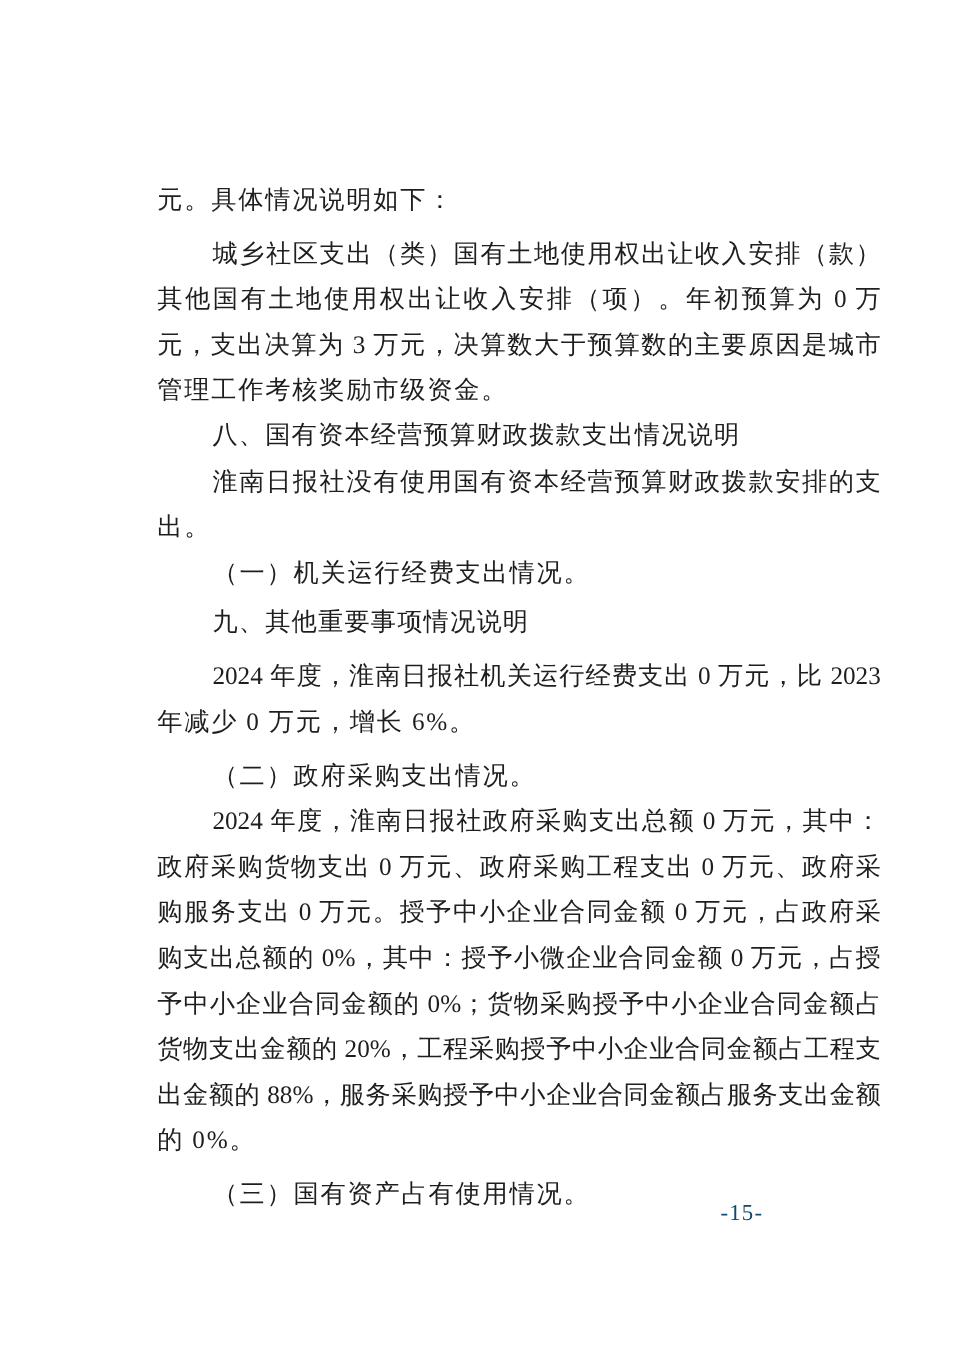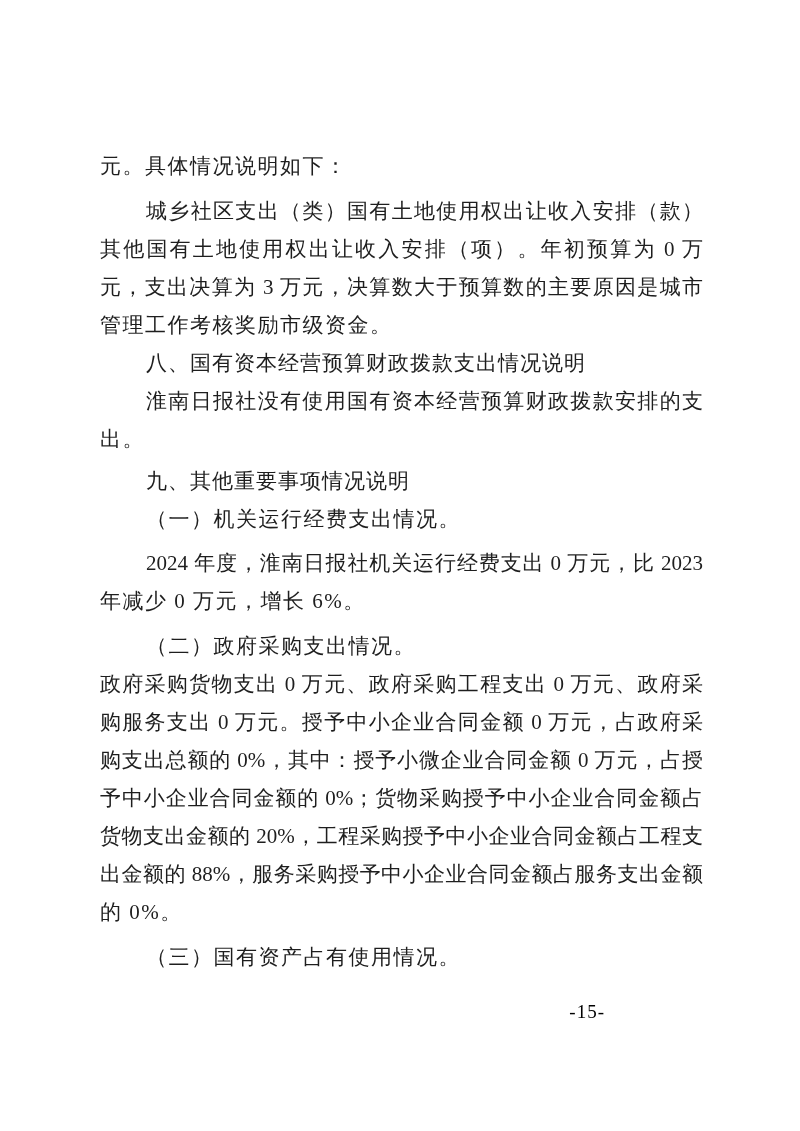--- a/index.html
+++ b/index.html
@@ -8,20 +8,21 @@
     background: #ffffff;
   }
   .page {
     position: relative;
     width: 708px;
     height: 1131px;
     background: #ffffff;
     overflow: hidden;
     font-family: "Liberation Serif", "DejaVu Serif", serif;
     color: #1e1e1e;
+    margin-left: 31px;
   }
   .content {
     position: absolute;
     left: 100px;
     top: 147px;
     width: 603px;
   }
   .ln {
     height: 38px;
     line-height: 38px;
@@ -48,21 +49,21 @@
   .mt6 { margin-top: 6px; }
   .mt4 { margin-top: 4px; }
   .page-number {
     position: absolute;
     top: 1000px;
     right: 103px;
     font-size: 19px;
     line-height: 24px;
     letter-spacing: 1px;
     font-family: "Liberation Serif", "DejaVu Serif", serif;
-    color: #000000;
+    color: #0c4a6e;
   }
 </style>
 </head>
 <body>
 
 <div class="page">
   <div class="content">
 
     <div class="ln">元。具体情况说明如下：</div>
 
@@ -73,30 +74,31 @@
     <div class="ln fill">元，支出决算为 3 万元，决算数大于预算数的主要原因是城市</div>
 
     <div class="ln">管理工作考核奖励市级资金。</div>
 
     <div class="ln indent hei">八、国有资本经营预算财政拨款支出情况说明</div>
 
     <div class="ln fill indent">淮南日报社没有使用国有资本经营预算财政拨款安排的支</div>
 
     <div class="ln">出。</div>
 
+    <div class="ln indent bold-serif">（一）机关运行经费支出情况。</div>
+
     <div class="ln indent hei mt4">九、其他重要事项情况说明</div>
-
-    <div class="ln indent bold-serif">（一）机关运行经费支出情况。</div>
 
     <div class="ln fill indent mt6">2024 年度，淮南日报社机关运行经费支出 0 万元，比 2023</div>
 
     <div class="ln">年减少 0 万元，增长 6%。</div>
 
     <div class="ln indent bold-serif mt7">（二）政府采购支出情况。</div>
 
+    <div class="ln fill indent">2024 年度，淮南日报社政府采购支出总额 0 万元，其中：</div>
 
     <div class="ln fill">政府采购货物支出 0 万元、政府采购工程支出 0 万元、政府采</div>
 
     <div class="ln fill">购服务支出 0 万元。授予中小企业合同金额 0 万元，占政府采</div>
 
     <div class="ln fill">购支出总额的 0%，其中：授予小微企业合同金额 0 万元，占授</div>
 
     <div class="ln fill">予中小企业合同金额的 0%；货物采购授予中小企业合同金额占</div>
 
     <div class="ln fill">货物支出金额的 20%，工程采购授予中小企业合同金额占工程支</div>

